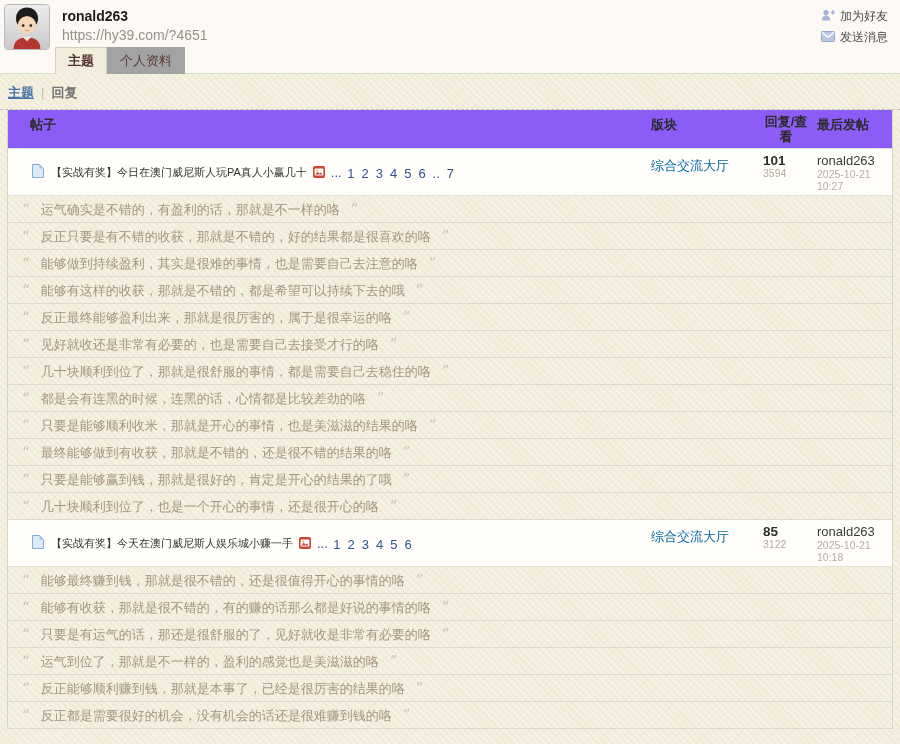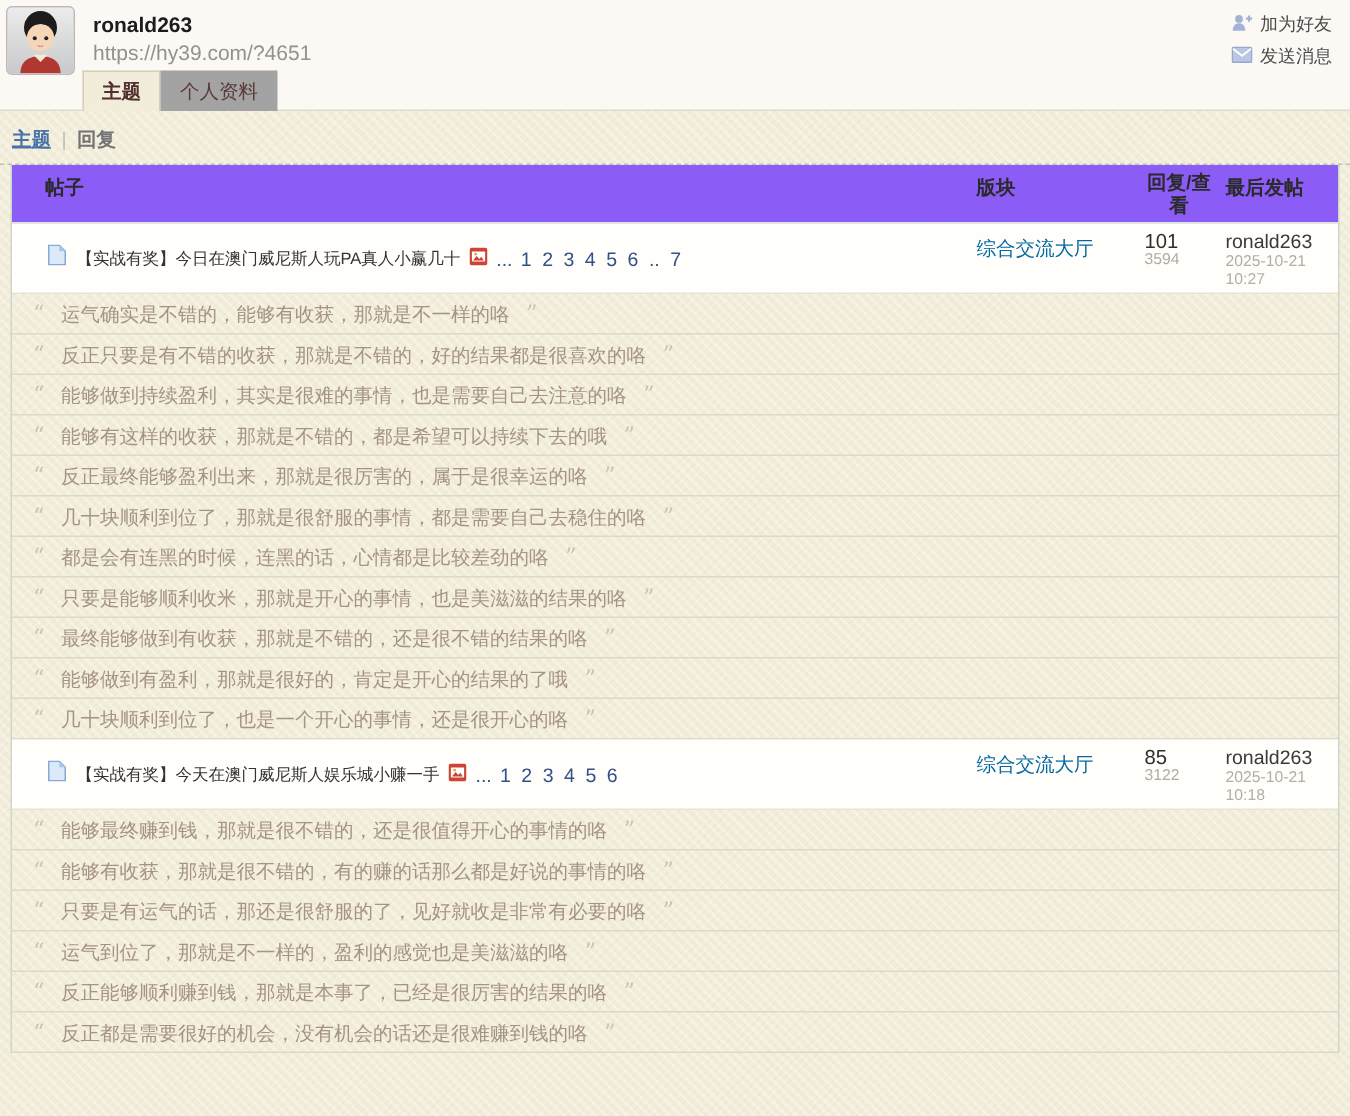--- a/index.html
+++ b/index.html
@@ -61,21 +61,21 @@
   .th-rv { padding-left:14px; line-height:1.18; word-break:break-all;text-align:center; }
   .th-last { padding-left:8px; padding-top:2px; }
 
   .thread-row { background:#fffefb; border-bottom:1px solid #e7e3d6; padding:5px 0 3px; min-height:33px; }
   .cell-post { display:flex; align-items:center; padding-left:24px; white-space:nowrap; overflow:hidden; }
   .thread-title { font-size:11px; color:#333; margin:0 6px 0 7px; cursor:pointer; }
   .ellipsis { font-size:13px; color:#33518b; margin:0 2px 0 6px; }
   .page-link { font-size:13px; color:#33518b; margin:0 3.5px; text-decoration:none; cursor:pointer; }
   .cell-forum { font-size:13px; color:#0369a1; padding-left:15px; padding-top:3px; cursor:pointer; }
   .cell-rv { padding-left:14px; }
-  .rv-replies { font-size:13.5px; font-weight:normal; color:#2e2e2e; line-height:14px; }
+  .rv-replies { font-size:13.5px; font-weight:bold; color:#2e2e2e; line-height:14px; }
   .rv-views { font-size:10.5px; color:#b0ac9f; line-height:11px; }
   .cell-last { padding-left:8px; }
   .last-poster { font-size:13px; color:#3a3a3a; line-height:14px; cursor:pointer; }
   .last-time { font-size:10.5px; color:#b3afa3; line-height:12px; }
 
   .quote-row {
     border-bottom:1px solid #ddd8ca;
     padding:5px 14px 4px;
     font-size:13px; line-height:16px; color:#a59483;
     white-space:nowrap; overflow:hidden; cursor:pointer;
@@ -180,58 +180,61 @@
       <div class="rv-replies">101</div>
       <div class="rv-views">3594</div>
     </div>
     <div class="cell-last">
       <div class="last-poster">ronald263</div>
       <div class="last-time">2025-10-21 10:27</div>
     </div>
   </div>
 
   <div class="quote-row">
-    <span class="qmark open">“</span><span>运气确实是不错的，能够有收获，那就是不一样的咯</span><span class="qmark close">”</span>
+    <span class="qmark open">“</span><span>运气确实是不错的，有盈利的话，那就是不一样的咯</span><span class="qmark close">”</span>
   </div>
 
   <div class="quote-row">
     <span class="qmark open">“</span><span>反正只要是有不错的收获，那就是不错的，好的结果都是很喜欢的咯</span><span class="qmark close">”</span>
   </div>
 
   <div class="quote-row">
     <span class="qmark open">“</span><span>能够做到持续盈利，其实是很难的事情，也是需要自己去注意的咯</span><span class="qmark close">”</span>
   </div>
 
   <div class="quote-row">
     <span class="qmark open">“</span><span>能够有这样的收获，那就是不错的，都是希望可以持续下去的哦</span><span class="qmark close">”</span>
   </div>
 
   <div class="quote-row">
     <span class="qmark open">“</span><span>反正最终能够盈利出来，那就是很厉害的，属于是很幸运的咯</span><span class="qmark close">”</span>
   </div>
 
+  <div class="quote-row">
+    <span class="qmark open">“</span><span>见好就收还是非常有必要的，也是需要自己去接受才行的咯</span><span class="qmark close">”</span>
+  </div>
 
   <div class="quote-row">
     <span class="qmark open">“</span><span>几十块顺利到位了，那就是很舒服的事情，都是需要自己去稳住的咯</span><span class="qmark close">”</span>
   </div>
 
   <div class="quote-row">
     <span class="qmark open">“</span><span>都是会有连黑的时候，连黑的话，心情都是比较差劲的咯</span><span class="qmark close">”</span>
   </div>
 
   <div class="quote-row">
     <span class="qmark open">“</span><span>只要是能够顺利收米，那就是开心的事情，也是美滋滋的结果的咯</span><span class="qmark close">”</span>
   </div>
 
   <div class="quote-row">
     <span class="qmark open">“</span><span>最终能够做到有收获，那就是不错的，还是很不错的结果的咯</span><span class="qmark close">”</span>
   </div>
 
   <div class="quote-row">
-    <span class="qmark open">“</span><span>能够做到有盈利，那就是很好的，肯定是开心的结果的了哦</span><span class="qmark close">”</span>
+    <span class="qmark open">“</span><span>只要是能够赢到钱，那就是很好的，肯定是开心的结果的了哦</span><span class="qmark close">”</span>
   </div>
 
   <div class="quote-row">
     <span class="qmark open">“</span><span>几十块顺利到位了，也是一个开心的事情，还是很开心的咯</span><span class="qmark close">”</span>
   </div>
 
   <div class="grid-row thread-row">
     <div class="cell-post">
       <span class="icon">
         <svg width="12" height="14" viewBox="0 0 12 14">

